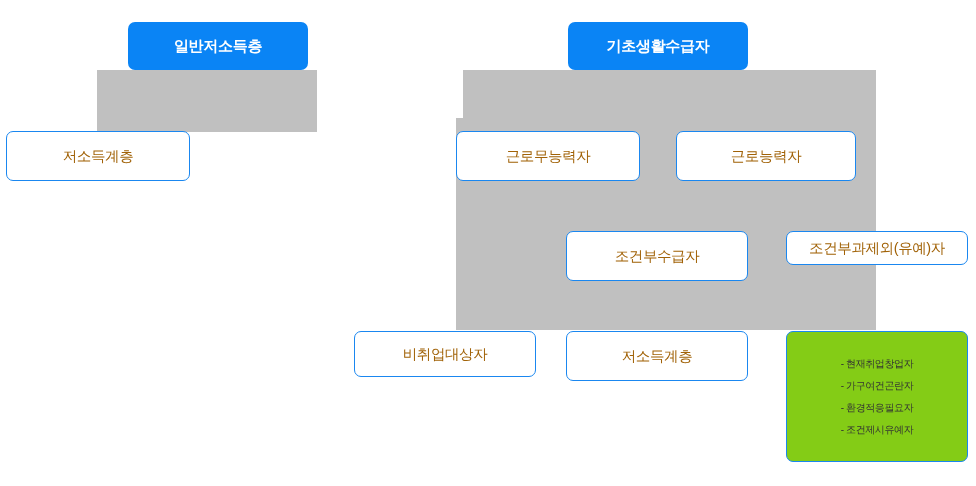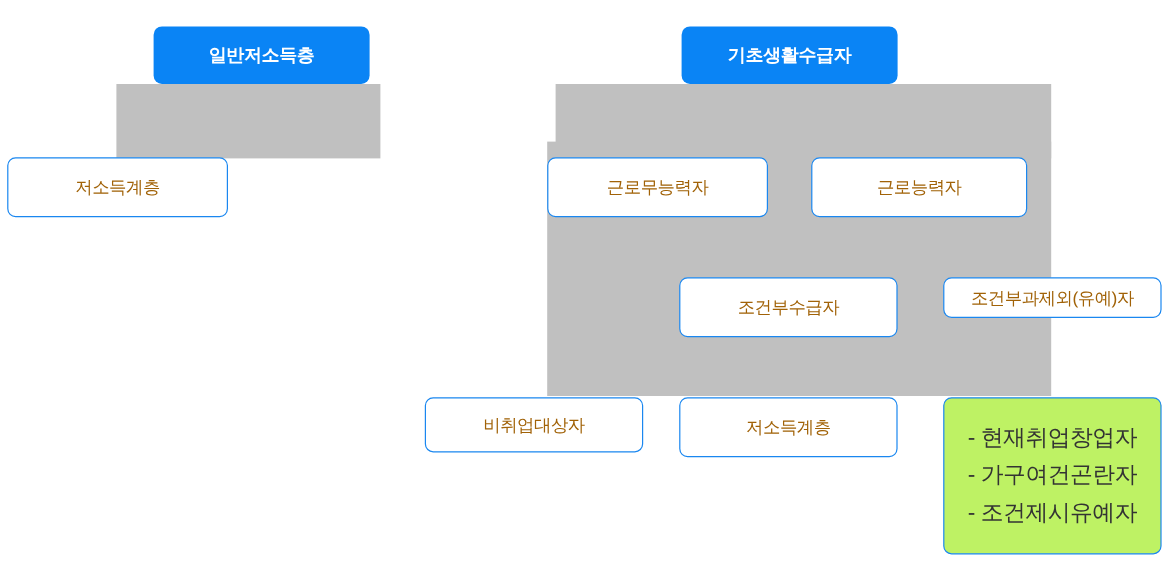--- a/index.html
+++ b/index.html
@@ -40,24 +40,24 @@
     border: none;
   }
   .node-box {
     background: #ffffff;
     border: 1.6px solid #1a87f0;
     color: #a16207;
     font-size: 14.5px;
     letter-spacing: -0.4px;
   }
   .node-list {
-    background: #bef264;
+    background: #84cc16;
     border: 1.6px solid #1a87f0;
     color: #333333;
-    font-size: 19px;
+    font-size: 10px;
     letter-spacing: -0.4px;
     flex-direction: column;
     align-items: center;
     justify-content: center;
   }
   .list-line {
     line-height: 1.0;
     padding: 6px 0;
     white-space: nowrap;
     text-align: left;
@@ -107,16 +107,17 @@
     <span>비취업대상자</span>
   </div>
 
   <div class="node node-box" style="left:566px; top:331px; width:182px; height:50px;">
     <span>저소득계층</span>
   </div>
 
   <div class="node node-list" style="left:786px; top:331px; width:182px; height:131px;">
     <div class="list-line">- 현재취업창업자</div>
     <div class="list-line">- 가구여건곤란자</div>
+    <div class="list-line">- 환경적응필요자</div>
     <div class="list-line">- 조건제시유예자</div>
   </div>
 
 </div>
 
 </body></html>

